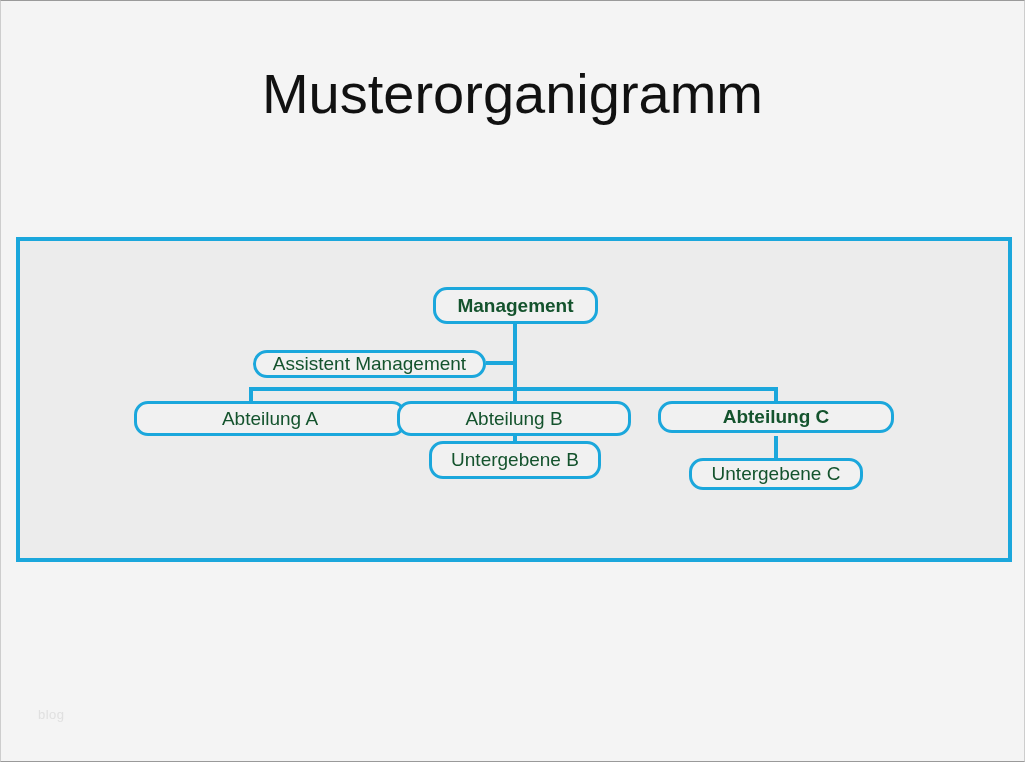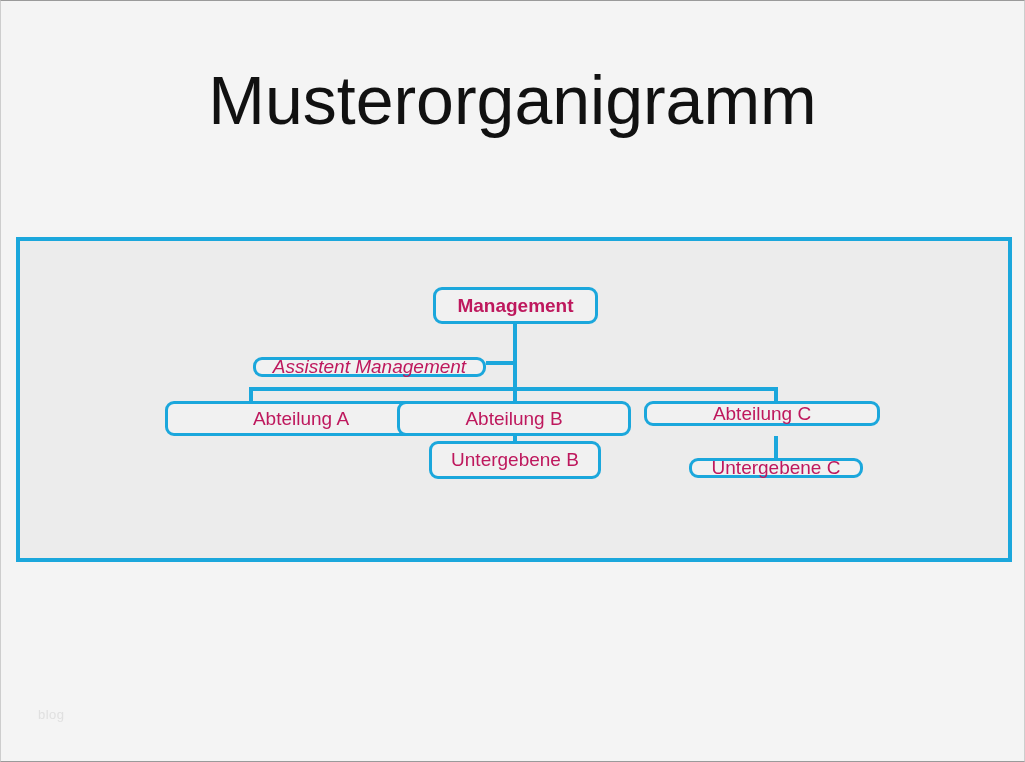--- a/index.html
+++ b/index.html
@@ -5,32 +5,32 @@
   html,body{margin:0;padding:0;}
   body{width:1025px;height:762px;font-family:"Liberation Sans",sans-serif;}
   .page{
     position:relative;width:1025px;height:762px;box-sizing:border-box;
     background:#f4f4f4;overflow:hidden;
     border-top:1px solid #9a9a9a;border-bottom:1px solid #9a9a9a;
     border-left:1px solid #cdcdcd;border-right:1px solid #cdcdcd;
   }
   .title{
     position:absolute;top:60px;left:0;width:100%;
-    text-align:center;font-size:68px;font-weight:400;color:#111;
+    text-align:center;font-size:56px;font-weight:400;color:#111;
     letter-spacing:0;white-space:nowrap;
   }
   .panel{
     position:absolute;left:15px;top:236px;width:996px;height:325px;
     box-sizing:border-box;border:4px solid #1ba7dc;background:#ececec;
   }
   .node{
     position:absolute;box-sizing:border-box;
-    background:#f1f1f1;border:3px solid #1ba7dc;border-radius:9px;
+    background:#f1f1f1;border:3px solid #1ba7dc;border-radius:14px;
     display:flex;align-items:center;justify-content:center;
-    font-size:19px;color:#be185d;white-space:nowrap;
+    font-size:19px;color:#14532d;white-space:nowrap;
   }
   .node.bold{font-weight:bold;}
   .line{position:absolute;background:#1ba7dc;}
   .watermark{
     position:absolute;left:37px;top:706px;
     font-size:13px;color:#e0e0e0;letter-spacing:0.5px;
   }
 </style>
 </head>
 <body>
@@ -46,41 +46,41 @@
     <div class="line" style="left:229px;top:146px;width:529px;height:4px;"></div>
     <div class="line" style="left:229px;top:146px;width:4px;height:14px;"></div>
     <div class="line" style="left:754px;top:146px;width:4px;height:14px;"></div>
     <div class="line" style="left:493px;top:195px;width:4px;height:22px;"></div>
     <div class="line" style="left:754px;top:195px;width:4px;height:22px;"></div>
 
     <div class="node bold" style="left:413px;top:46px;width:165px;height:37px;">
       <span>Management</span>
     </div>
 
-    <div class="node" style="left:233px;top:116px;width:233px;height:20px;font-style:italic;">
+    <div class="node" style="left:233px;top:109px;width:233px;height:28px;">
       <span>Assistent Management</span>
     </div>
 
-    <div class="node" style="left:114px;top:160px;width:272px;height:35px;margin-left:31px;">
+    <div class="node" style="left:114px;top:160px;width:272px;height:35px;">
       <span>Abteilung A</span>
     </div>
 
     <div class="node" style="left:377px;top:160px;width:234px;height:35px;text-align:right;">
       <span>Abteilung B</span>
     </div>
 
-    <div class="node" style="left:624px;top:160px;width:236px;height:25px;">
+    <div class="node" style="left:638px;top:160px;width:236px;height:32px;font-weight:bold;">
       <span>Abteilung C</span>
     </div>
 
     <div class="node" style="left:409px;top:200px;width:172px;height:38px;">
       <span>Untergebene B</span>
     </div>
 
-    <div class="node" style="left:669px;top:217px;width:174px;height:20px;">
+    <div class="node" style="left:669px;top:217px;width:174px;height:32px;">
       <span>Untergebene C</span>
     </div>
 
   </div>
 
   <div class="watermark">blog</div>
 
 </div>
 
 </body></html>

